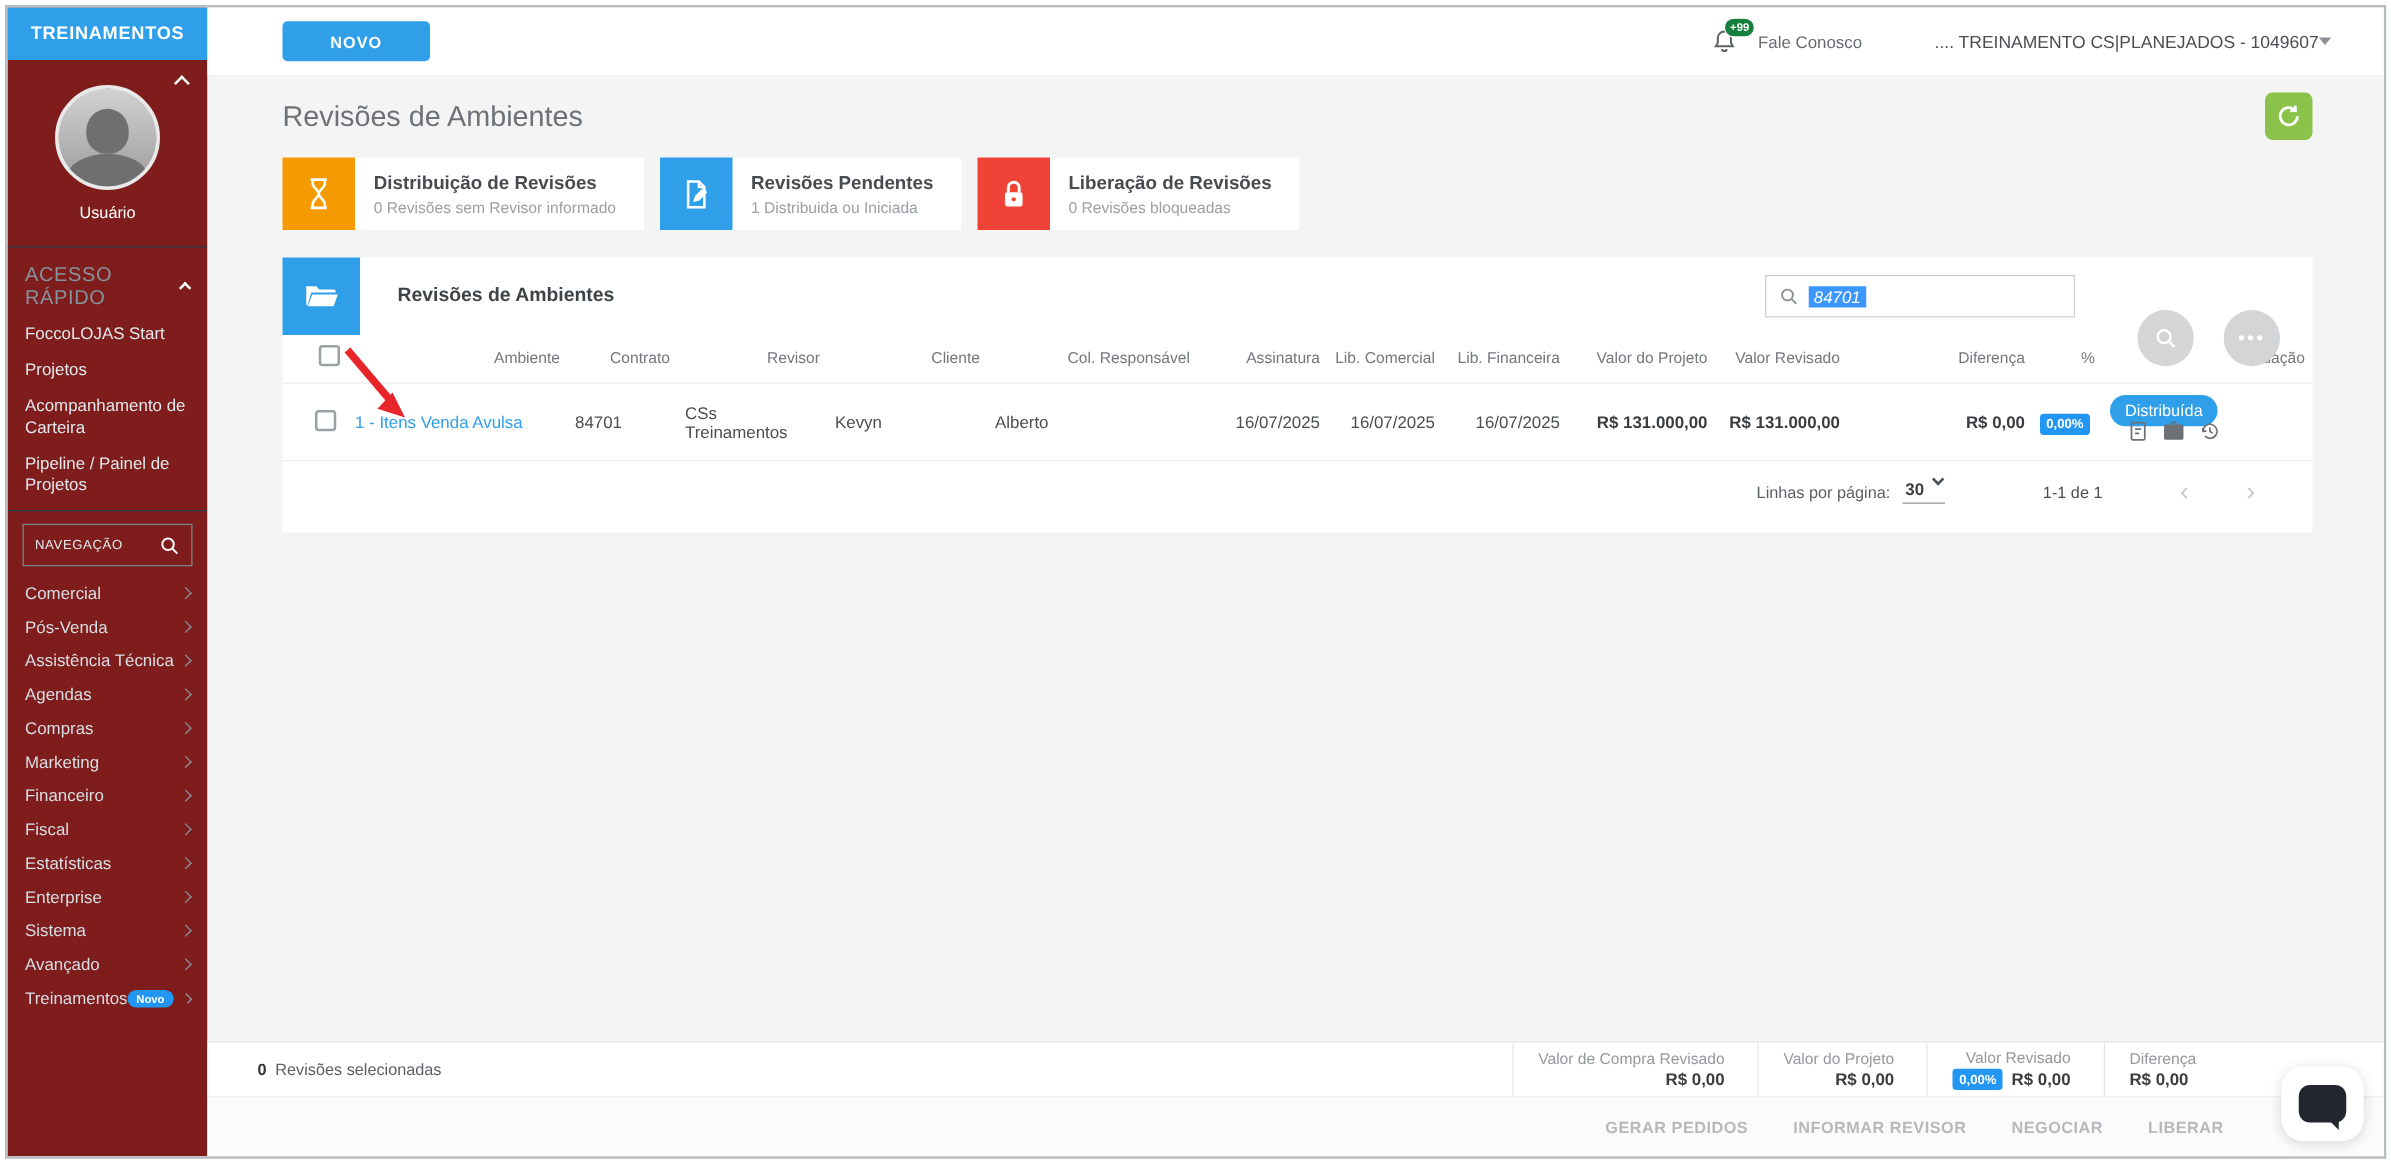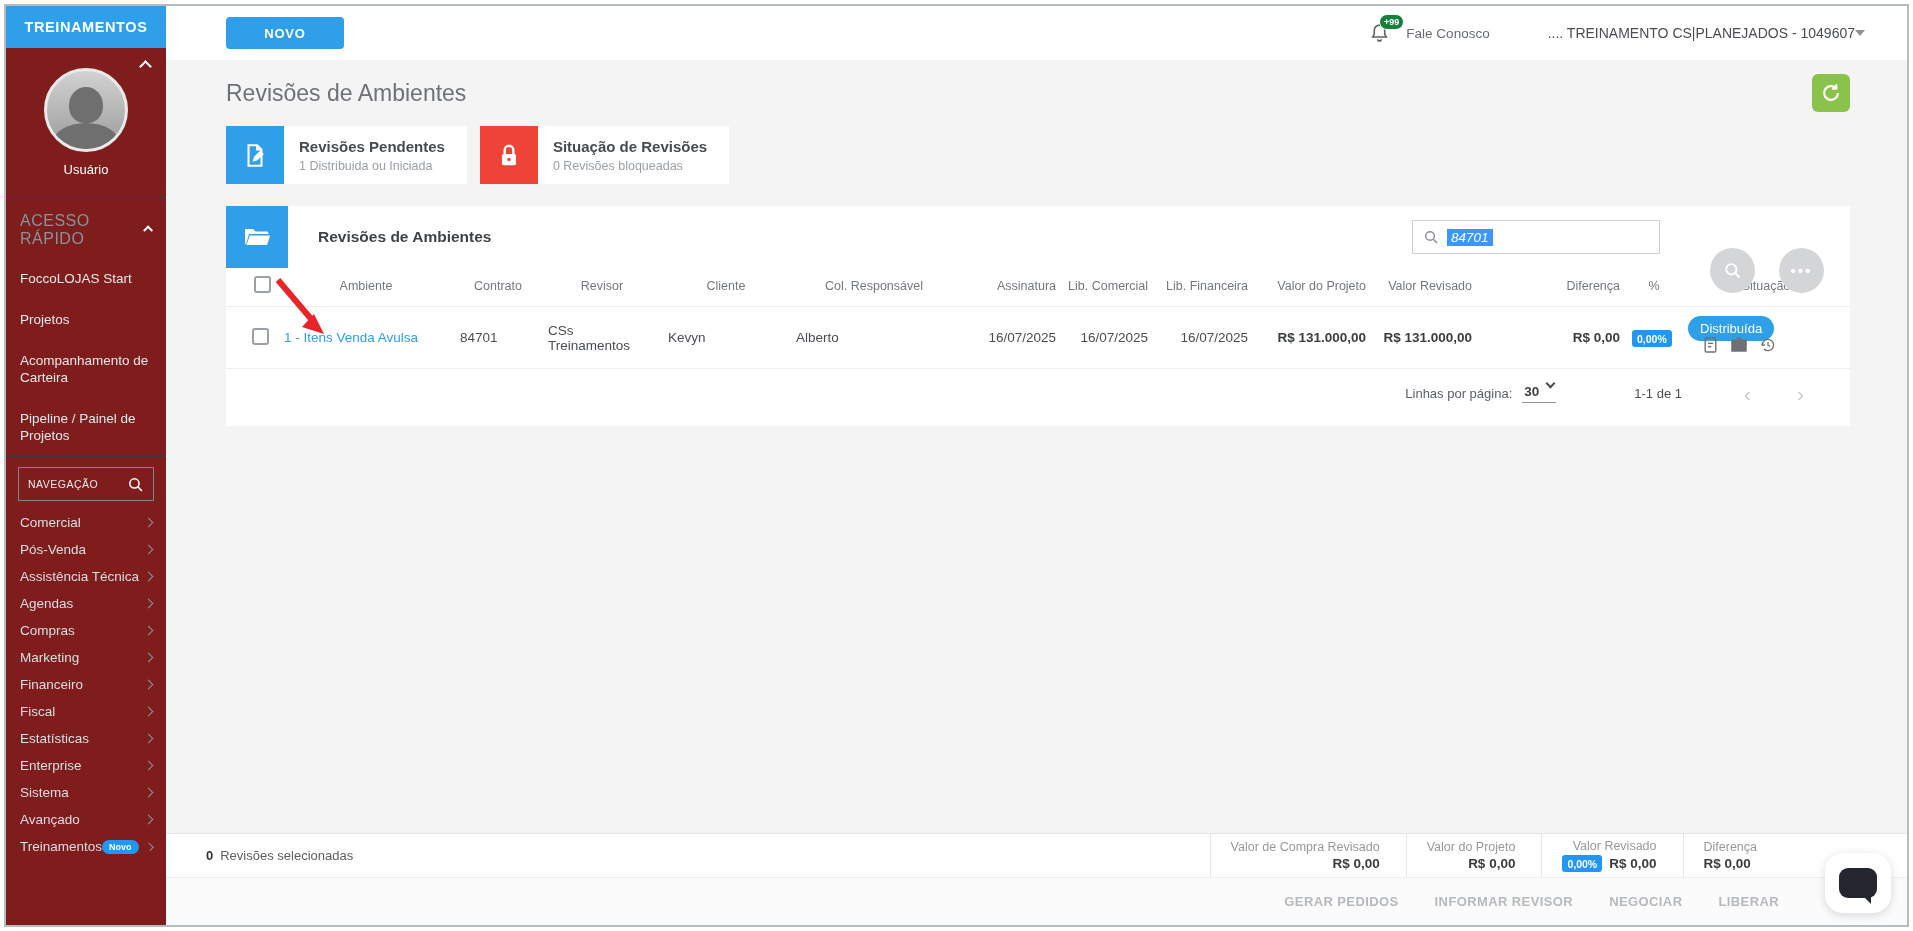--- a/index.html
+++ b/index.html
@@ -12,21 +12,21 @@
   .side-body { flex:1; color:#cfd6db; overflow:hidden; }
   .profile { position:relative; text-align:center; padding:16px 0 14px; }
   .chev-up { position:absolute; top:14px; right:16px; width:9px; height:9px; border-right:2px solid #fff; border-bottom:2px solid #fff; transform:rotate(-135deg); cursor:pointer; }
   .avatar { width:84px; height:84px; border-radius:50%; margin:4px auto 10px; background:linear-gradient(#d2d2d2,#9b9b9b); position:relative; overflow:hidden; border:3px solid #e9e9e9; }
   .avatar .head { position:absolute; left:50%; top:16px; transform:translateX(-50%); width:34px; height:36px; border-radius:50% 50% 45% 45%; background:#6f6f6f; }
   .avatar .shoulders { position:absolute; left:50%; bottom:-14px; transform:translateX(-50%); width:66px; height:40px; border-radius:50% 50% 0 0; background:#6f6f6f; }
   .user-label { color:#fff; font-size:13px; }
   .side-divider { border-top:1px solid #2d3a47; margin:6px 0; }
   .quick-head { display:flex; align-items:center; justify-content:space-between; padding:8px 14px 4px; font-size:16px; letter-spacing:.5px; color:#85939d; }
   .quick-head .chev-up { position:static; width:7px; height:7px; }
-  .quick-item { padding:6px 14px; font-size:13.5px; line-height:17px; color:#e2e8ec; cursor:pointer;margin-top:12px; }
+  .quick-item { padding:6px 14px; font-size:13.5px; line-height:17px; color:#e2e8ec; cursor:pointer; }
   .nav-search { margin:10px 12px 8px; height:34px; border:1px solid #7d868e; display:flex; align-items:center; padding:0 9px; }
   .nav-search input { flex:1; background:transparent; border:0; outline:0; color:#fff; font-size:11px; letter-spacing:.5px; width:90px; font-family:"Liberation Sans",sans-serif; }
   .nav-search input::placeholder { color:#e6ebef; font-size:10.5px; }
   .nav-item { display:flex; align-items:center; padding:6px 14px; font-size:13.5px; color:#d8dfe4; cursor:pointer; }
   .nav-item .lbl { flex:1; }
   .chev-right { width:7px; height:7px; border-right:1.6px solid #8a97a2; border-bottom:1.6px solid #8a97a2; transform:rotate(-45deg); }
   .novo-badge { background:#2196f3; color:#fff; font-size:9px; font-weight:bold; border-radius:8px; padding:2px 7px; margin-right:8px; }
 
   
   .main { flex:1; display:flex; flex-direction:column; background:#f4f4f5; position:relative; min-width:0; }
@@ -59,21 +59,21 @@
   .panel-head { display:flex; align-items:center; padding:14px 190px 12px 92px; }
   .panel-title { font-size:15.5px; font-weight:bold; color:#3e4347; }
   .panel-head .spacer { flex:1; }
   .searchbox { width:248px; height:34px; border:1px solid #cfd0d2; background:#fff; display:flex; align-items:center; padding:0 10px; cursor:text; }
   .search-sel { margin-left:8px; background:#3b97fd; color:#fff; font-style:italic; font-size:13.5px; padding:1px 4px; }
   .panel-actions { position:absolute; top:42px; right:26px; display:flex; gap:24px; z-index:3; }
   .circle-btn { width:45px; height:45px; border-radius:50%; background:#d4d5d6; border:0; display:flex; align-items:center; justify-content:center; cursor:pointer; color:#fff; }
   .dots { color:#fff; font-size:15px; font-weight:bold; letter-spacing:2px; line-height:10px; }
 
   table.grid { width:100%; border-collapse:collapse; table-layout:fixed; }
-  .grid th { font-size:12.5px; font-weight:400; color:#73787d; text-align:center; padding:10px 6px; border-bottom:1px solid #ededee; }
+  .grid th { font-size:12.5px; font-weight:400; color:#73787d; text-align:right; padding:10px 6px; border-bottom:1px solid #ededee; }
   .grid td { font-size:13.5px; color:#4a4e52; padding:14px 6px; border-bottom:1px solid #ededee; }
   .grid th.r, .grid td.r { text-align:right; }
   .grid td.bold, .grid th.bold { font-weight:bold; color:#3a3d40; }
   .grid .cb-cell { padding-left:26px; }
   .checkbox { width:17px; height:17px; border:2px solid #9aa0a6; border-radius:3px; background:#fff; cursor:pointer; display:inline-block; }
   .link { color:#2e9fe8; cursor:pointer; text-decoration:none; }
   .pct-badge { background:#2196f3; color:#fff; font-size:10.5px; font-weight:bold; border-radius:3px; padding:2.5px 5px; }
   .pill { background:#2e9fe8; color:#fff; font-size:13px; border-radius:14px; padding:5px 12px; white-space:nowrap; cursor:pointer; }
   .row-icons { display:inline-flex; gap:11px; margin-left:14px; vertical-align:middle; }
   .row-icons span { cursor:pointer; display:inline-flex; }
@@ -218,20 +218,34 @@
         <button class="btn-refresh">
           <svg class="ic" width="22" height="22" viewBox="0 0 24 24" fill="none" stroke="#fff" stroke-width="2.4">
               <path d="M19.5 12a7.5 7.5 0 1 1-2.2-5.3"></path>
               <polyline points="17.6,2.6 17.9,7.1 13.4,7.3" fill="none"></polyline>
             </svg>
         </button>
       </div>
 
       <div class="cards">
         <div class="card">
+          <div class="card-icon orange">
+            <svg class="ic" width="26" height="28" viewBox="0 0 24 26" fill="none" stroke="#fff" stroke-width="1.9">
+                <path d="M6 2.5h12"></path>
+                <path d="M6 23.5h12"></path>
+                <path d="M7.5 2.5v2.8c0 3.4 4.5 5 4.5 7.7 0 2.7-4.5 4.3-4.5 7.7v2.8"></path>
+                <path d="M16.5 2.5v2.8c0 3.4-4.5 5-4.5 7.7 0 2.7 4.5 4.3 4.5 7.7v2.8"></path>
+              </svg>
+          </div>
+          <div class="card-text">
+            <div class="card-title">Distribuição de Revisões</div>
+            <div class="card-sub">0 Revisões sem Revisor informado</div>
+          </div>
+        </div>
+        <div class="card">
           <div class="card-icon blue">
             <svg class="ic" width="26" height="27" viewBox="0 0 24 25" fill="none" stroke="#fff" stroke-width="1.9">
                 <path d="M14 3H6v19h12V7z"></path>
                 <path d="M14 3v4h4"></path>
                 <path d="M10.5 17.5l1-3.5 5.5-5.5 2.5 2.5-5.5 5.5z" fill="#fff" stroke-width="1"></path>
               </svg>
           </div>
           <div class="card-text">
             <div class="card-title">Revisões Pendentes</div>
             <div class="card-sub">1 Distribuida ou Iniciada</div>
@@ -239,21 +253,21 @@
         </div>
         <div class="card">
           <div class="card-icon red">
             <svg class="ic" width="26" height="27" viewBox="0 0 24 25" fill="none">
                 <path d="M8 11V7.5a4 4 0 0 1 8 0V11" stroke="#fff" stroke-width="2.2" fill="none"></path>
                 <rect x="5.5" y="11" width="13" height="10.5" rx="1.6" fill="#fff"></rect>
                 <circle cx="12" cy="16.2" r="1.6" fill="#ef4337"></circle>
               </svg>
           </div>
           <div class="card-text">
-            <div class="card-title">Situação de Revisões</div>
+            <div class="card-title">Liberação de Revisões</div>
             <div class="card-sub">0 Revisões bloqueadas</div>
           </div>
         </div>
       </div>
 
       <div class="panel">
         <div class="panel-tab">
           <svg class="ic" width="28" height="24" viewBox="0 0 28 24" fill="#fff">
               <path d="M2 4h8l2.5 2.5H24a1.5 1.5 0 0 1 1.5 1.5v1H6L3 19.5A1.5 1.5 0 0 1 2 18z"></path>
               <path d="M6.8 10.5h20.4L24 20H3.4z"></path>

